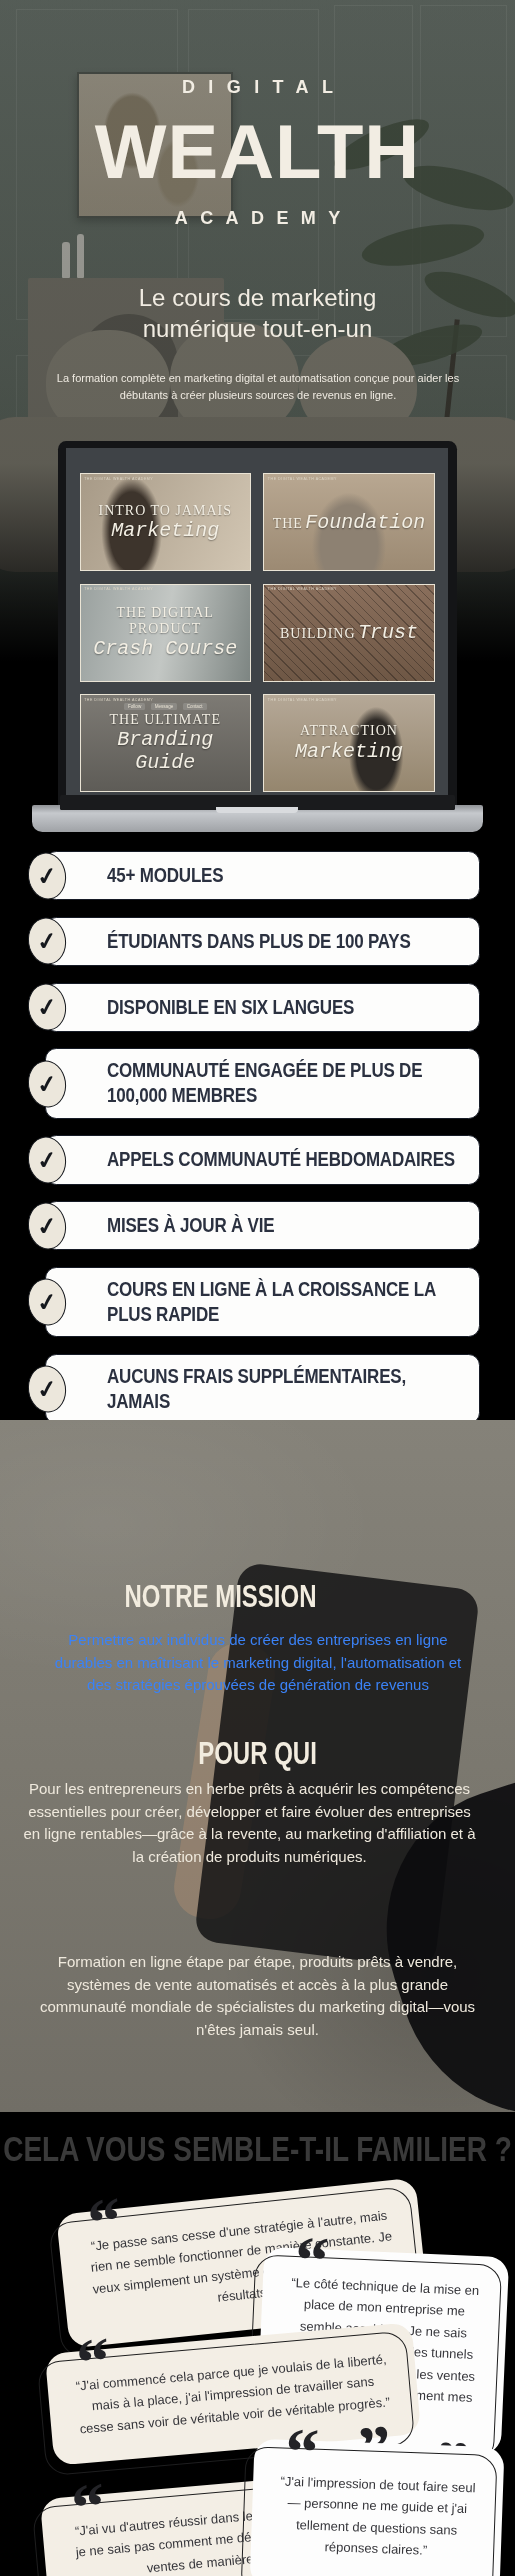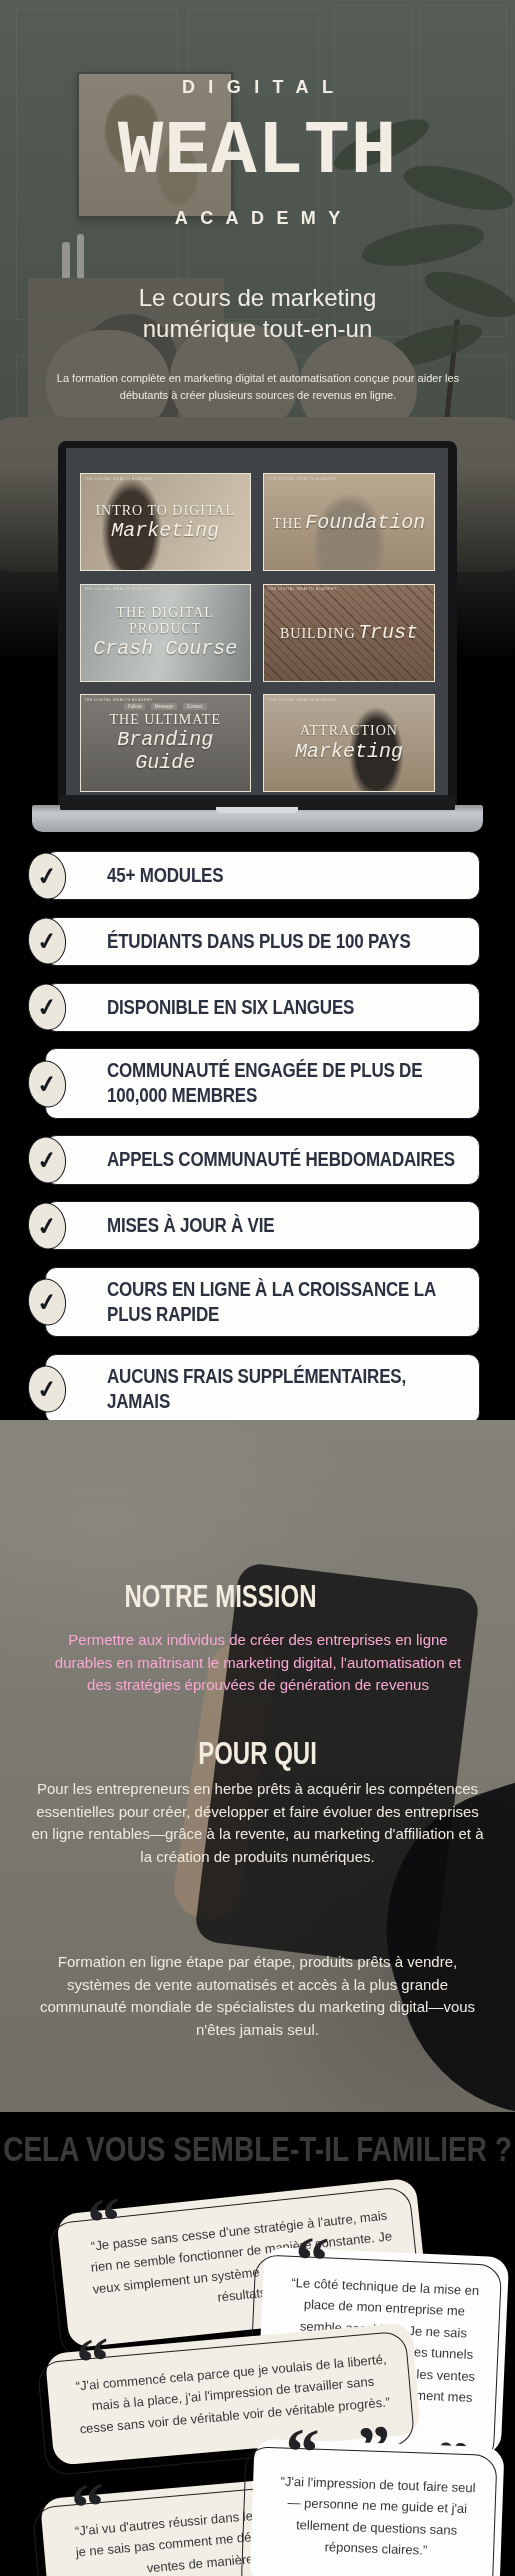--- a/index.html
+++ b/index.html
@@ -24,21 +24,21 @@
   #fireplace{position:absolute;left:28px;top:278px;width:196px;height:247px;background:#8e897f;border-radius:2.1px;}
   #arch{position:absolute;left:52px;top:36px;width:98px;height:165px;background:#6d6962;border-radius:49px 49px 0 0;}
   .vase{position:absolute;background:#e9e6df;border-radius:3.1px 3.1px 1px 1px;}
   .cush{position:absolute;background:#a09a8d;border-radius:48%;}
   #cseat{position:absolute;left:-20.6px;top:417px;width:556px;height:155px;background:#948e82;border-radius:36px;}
   #hero-ovl{position:absolute;left:0;top:0;width:100%;height:100%;
     background:linear-gradient(180deg,rgba(18,22,18,.36) 0%,rgba(18,22,18,.42) 70%,rgba(0,0,0,.88) 94%,#000 100%);}
 
   
   #brand-top{top:77px;left:0;width:515px;font-size:18px;font-weight:700;letter-spacing:13.4px;color:#f2ede3;padding-left:6.7px;}
-  #brand-main{top:114px;left:0;width:515px;font-size:76px;font-weight:700;letter-spacing:1px;line-height:1;color:#f2ede3;font-family:Liberation Mono, monospace;}
+  #brand-main{top:114px;left:0;width:515px;font-size:76px;font-weight:700;letter-spacing:1px;line-height:1;color:#f2ede3;}
   #brand-bot{top:208px;left:0;width:515px;font-size:18px;font-weight:700;letter-spacing:12.4px;color:#f2ede3;padding-left:6.2px;}
   #hero-sub{top:282px;left:98px;width:319px;font-size:24px;line-height:1.3;color:#f1ece2;}
   #hero-desc{top:370px;left:39px;width:438px;font-size:11px;line-height:1.5;color:#efeae1;}
 
   
   #lap-screen{top:441px;left:58px;width:399px;height:364px;background:#141517;border-radius:8.2px 8.2px 0 0;padding:0;}
   #lap-content{position:absolute;left:8.2px;top:7.2px;width:382px;height:349px;background:#3f4347;overflow:hidden;}
   #lap-grid{position:absolute;left:13.4px;top:25px;width:355px;display:grid;grid-template-columns:1fr 1fr;gap:12.4px;}
   .tile{position:relative;height:98px;border:1.5px solid #eae4d5;box-sizing:border-box;overflow:hidden;
         display:flex;align-items:center;justify-content:center;padding:7.2px;}
@@ -79,23 +79,23 @@
       linear-gradient(180deg,#858279 0%,#7b786f 50%,#716e66 100%);}
   #dk-phone{position:absolute;left:216px;top:155px;width:242px;height:381px;background:#101011;
             border-radius:23px;transform:rotate(7deg);opacity:.82;}
   #dk-hand{position:absolute;left:191px;top:222px;width:67px;height:278px;background:#b08d72;
            border-radius:31px;transform:rotate(9deg);opacity:.45;}
   #dk-sleeve{position:absolute;left:392px;top:361px;width:309px;height:330px;background:#0c0c0e;
              border-radius:45%;transform:rotate(-18deg);opacity:.92;}
   .beige-h{color:#f2ecdf;}
   #about-h{top:1475px;left:0;width:515px;font-size:28px;line-height:1.22;}
   #mission-h{top:1583px;left:0;width:441px;font-size:24px;}
-  #mission-p{top:1629px;left:44px;width:428px;font-size:15px;line-height:1.5;color:#f9a8d4;}
+  #mission-p{top:1629px;left:44px;width:428px;font-size:15px;line-height:1.5;color:#3b82f6;}
   #who-h{top:1740px;left:0;width:515px;font-size:24px;}
-  #who-p{top:1778px;left:31px;width:453px;font-size:15px;line-height:1.5;color:#efe9dd;}
+  #who-p{top:1778px;left:23px;width:453px;font-size:15px;line-height:1.5;color:#efe9dd;}
   #how-h{top:1909px;left:0;width:515px;font-size:24px;}
   #how-p{top:1951px;left:31px;width:453px;font-size:15px;line-height:1.5;color:#efe9dd;}
 
   
   #fam-h{top:2133px;left:0;width:515px;font-size:28px;color:#3a3a3a;}
   .quote{position:absolute;border-radius:20.6px;padding:24px 27px;box-sizing:border-box;
          font-size:13px;line-height:1.65;color:#35353a;text-align:center;}
   .quote::before{content:"";position:absolute;inset:-1px;transform:translate(-7.7px,8.8px);
          border:1.5px solid #1e1e1f;border-radius:23px;z-index:-1;}
   .q-cream{background:#f3eee5;}
@@ -145,21 +145,21 @@
   <div class="abs ctr" id="brand-main">WEALTH</div>
   <div class="abs ctr" id="brand-bot">ACADEMY</div>
   <div class="abs ctr" id="hero-sub">Le cours de marketing numérique tout-en-un</div>
   <div class="abs ctr" id="hero-desc">La formation complète en marketing digital et automatisation conçue pour aider les débutants à créer plusieurs sources de revenus en ligne.</div>
 
   <div class="abs" id="lap-screen">
     <div id="lap-content">
       <div id="lap-grid">
         <div class="tile">
           <span class="tcap">THE DIGITAL WEALTH ACADEMY</span>
-          <span class="ttext"><span class="ttitle">INTRO TO DIGITAL</span><br>
+          <span class="ttext"><span class="ttitle">INTRO TO JAMAIS</span><br>
           <span class="tscript">Marketing</span></span>
         </div>
         <div class="tile">
           <span class="tcap">THE DIGITAL WEALTH ACADEMY</span>
           <span class="ttext"><span class="ttitle">THE</span>
           <span class="tscript">Foundation</span></span>
         </div>
         <div class="tile">
           <span class="tcap">THE DIGITAL WEALTH ACADEMY</span>
           <span class="ttext"><span class="ttitle">THE DIGITAL PRODUCT</span><br>

